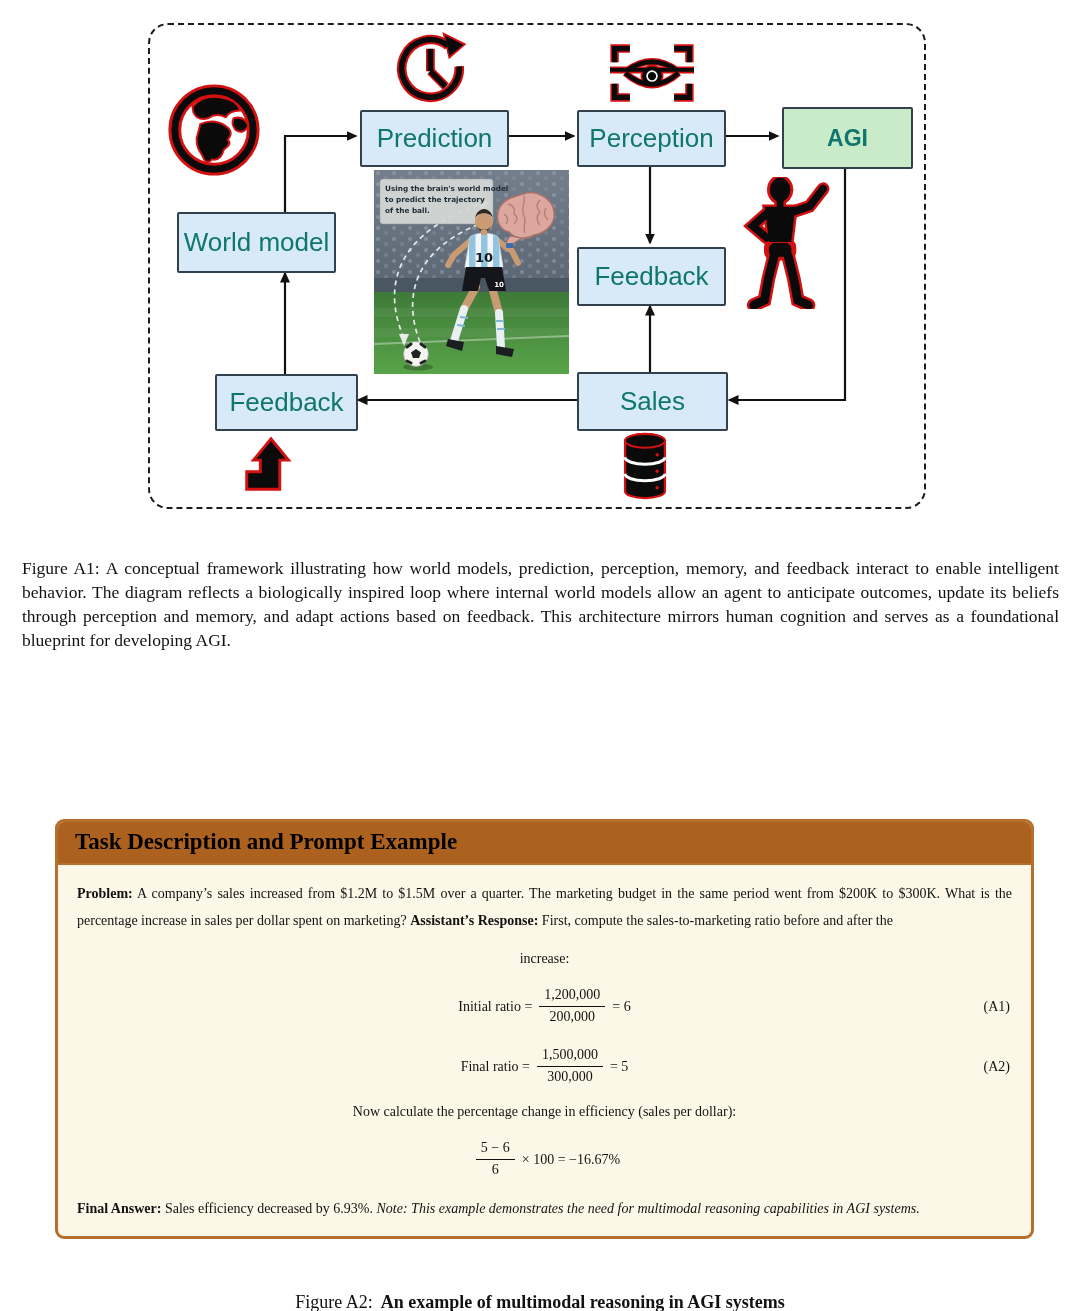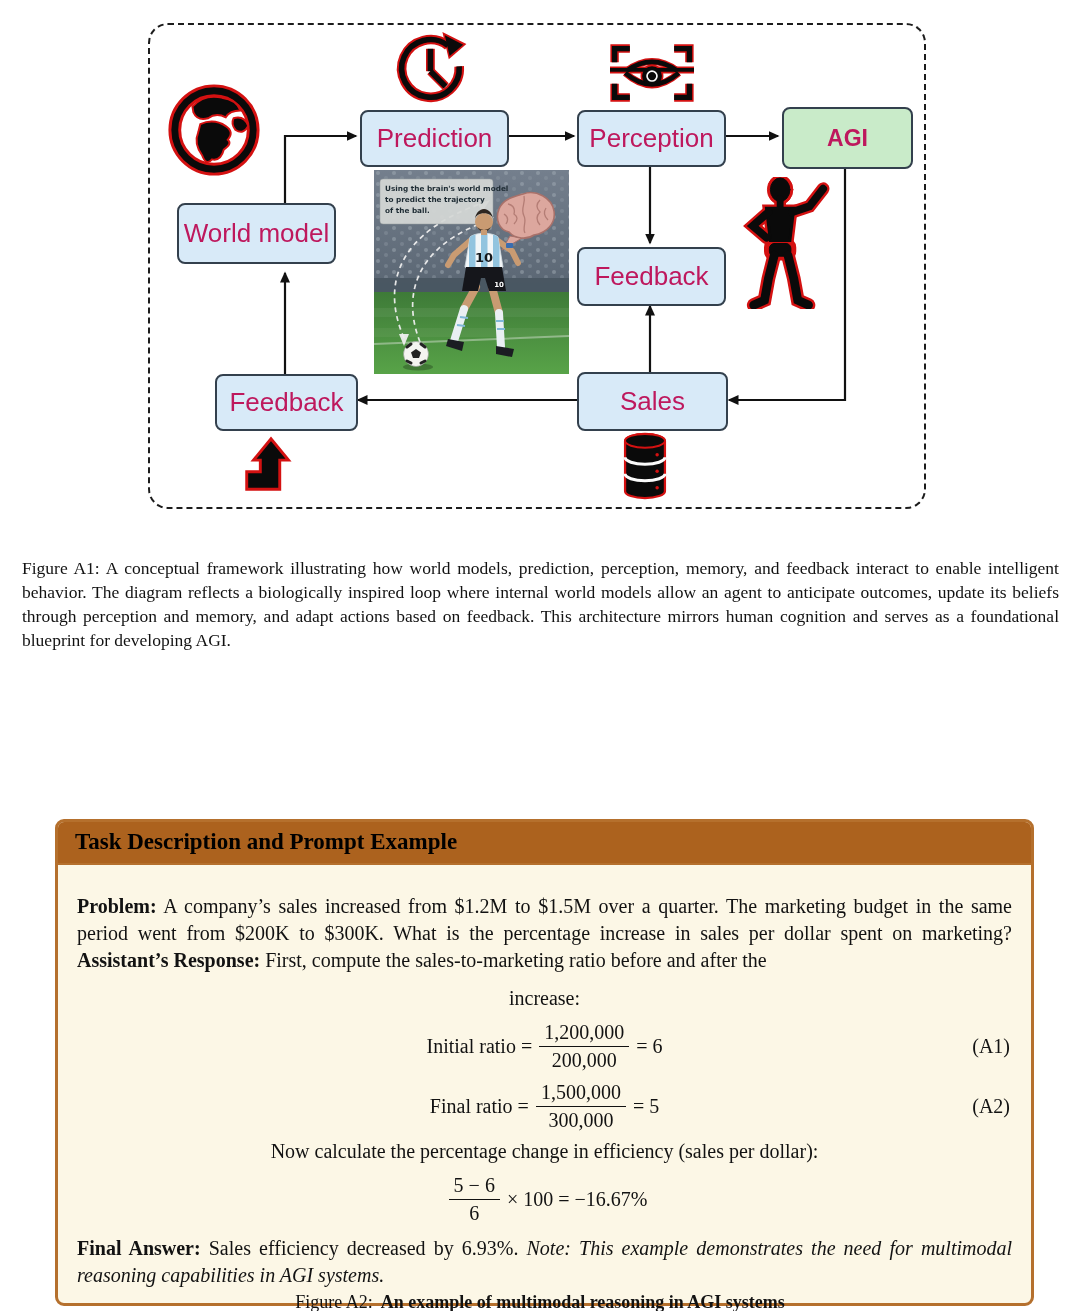--- a/index.html
+++ b/index.html
@@ -3,40 +3,40 @@
 <meta charset="utf-8">
 <style>
   html,body{margin:0;padding:0;background:#ffffff;}
   .page{position:relative;width:1080px;height:1311px;background:#ffffff;overflow:hidden;
         font-family:"Liberation Serif","DejaVu Serif",serif;color:#121212;}
 
   
   .diagram{position:absolute;left:148px;top:23px;width:774px;height:482px;
            border:2.5px dashed #1c1c1c;border-radius:20px;background:#ffffff;}
   .node{position:absolute;display:flex;align-items:center;justify-content:center;
-        background:#d8eaf8;border:2px solid #33404d;border-radius:8px;
-        font-family:"Liberation Sans","DejaVu Sans",sans-serif;font-size:26px;color:#be185d;}
+        background:#d8eaf8;border:2px solid #33404d;border-radius:2px;
+        font-family:"Liberation Sans","DejaVu Sans",sans-serif;font-size:26px;color:#0f766e;}
   .node.green{background:#c9ebc9;font-weight:bold;font-size:23px;}
   .connectors{position:absolute;left:0;top:0;width:774px;height:482px;pointer-events:none;}
   .icon{position:absolute;}
 
   
   .inset{position:absolute;left:224px;top:145px;width:195px;height:204px;overflow:hidden;}
 
   
   .figA1{position:absolute;left:22px;top:538px;width:1037px;font-size:17.5px;line-height:24px;
          text-align:justify;}
   .figA1 .lbl{margin-right:6px;}
 
   
   .taskbox{position:absolute;left:55px;top:819px;width:973px;border:3px solid #b5702d;
            border-radius:9px;overflow:hidden;background:#fcf7e6;}
   .taskbox .hdr{background:#ac621e;color:#000000;font-weight:bold;font-size:23px;
                 padding:7px 25px 8px 17px;border-bottom:2px solid #b5702d;}
-  .taskbox .bodyc{padding:28px 19px 14px 19px;font-size:20px;line-height:27px;text-align:justify;}
+  .taskbox .bodyc{padding:15px 19px 14px 19px;font-size:14px;line-height:27px;text-align:justify;}
   .b{font-weight:bold;}
   .i{font-style:italic;}
   .increase-line{margin-top:11px;text-align:center;}
   .eqrow{position:relative;text-align:center;margin:8px 0 6px 0;min-height:52px;
          display:flex;align-items:center;justify-content:center;}
   .eqtag{position:absolute;right:2px;top:50%;transform:translateY(-50%);}
   .frac{display:inline-block;text-align:center;vertical-align:middle;line-height:1.15;margin:0 7px;}
   .frac .num{display:block;border-bottom:1.3px solid #121212;padding:0 5px 2px 5px;}
   .frac .den{display:block;padding-top:2px;}
   .nowcalc{text-align:center;margin-top:6px;}
@@ -115,21 +115,21 @@
       </g>
       <g stroke="#0a0a0a" fill="none">
         <path d="M0,36 H110" stroke-width="5"></path>
         <path d="M22,37 Q55,14 88,37" stroke-width="6"></path>
         <path d="M20,40 Q55,70 90,40" stroke-width="6"></path>
       </g>
       <circle cx="55" cy="44" r="13" fill="#0a0a0a"></circle>
       <circle cx="55" cy="44" r="6.5" fill="none" stroke="#fbfbfb" stroke-width="2.2"></circle>
     </svg>
 
-    <div class="node" style="left:27px;top:178px;width:155px;height:57px;">
+    <div class="node" style="left:27px;top:187px;width:155px;height:57px;">
         <span>World model</span>
       </div>
     <div class="node" style="left:210px;top:85px;width:145px;height:53px;">
         <span>Prediction</span>
       </div>
     <div class="node" style="left:427px;top:85px;width:145px;height:53px;">
         <span>Perception</span>
       </div>
     <div class="node green" style="left:632px;top:82px;width:127px;height:58px;">
         <span>AGI</span>

